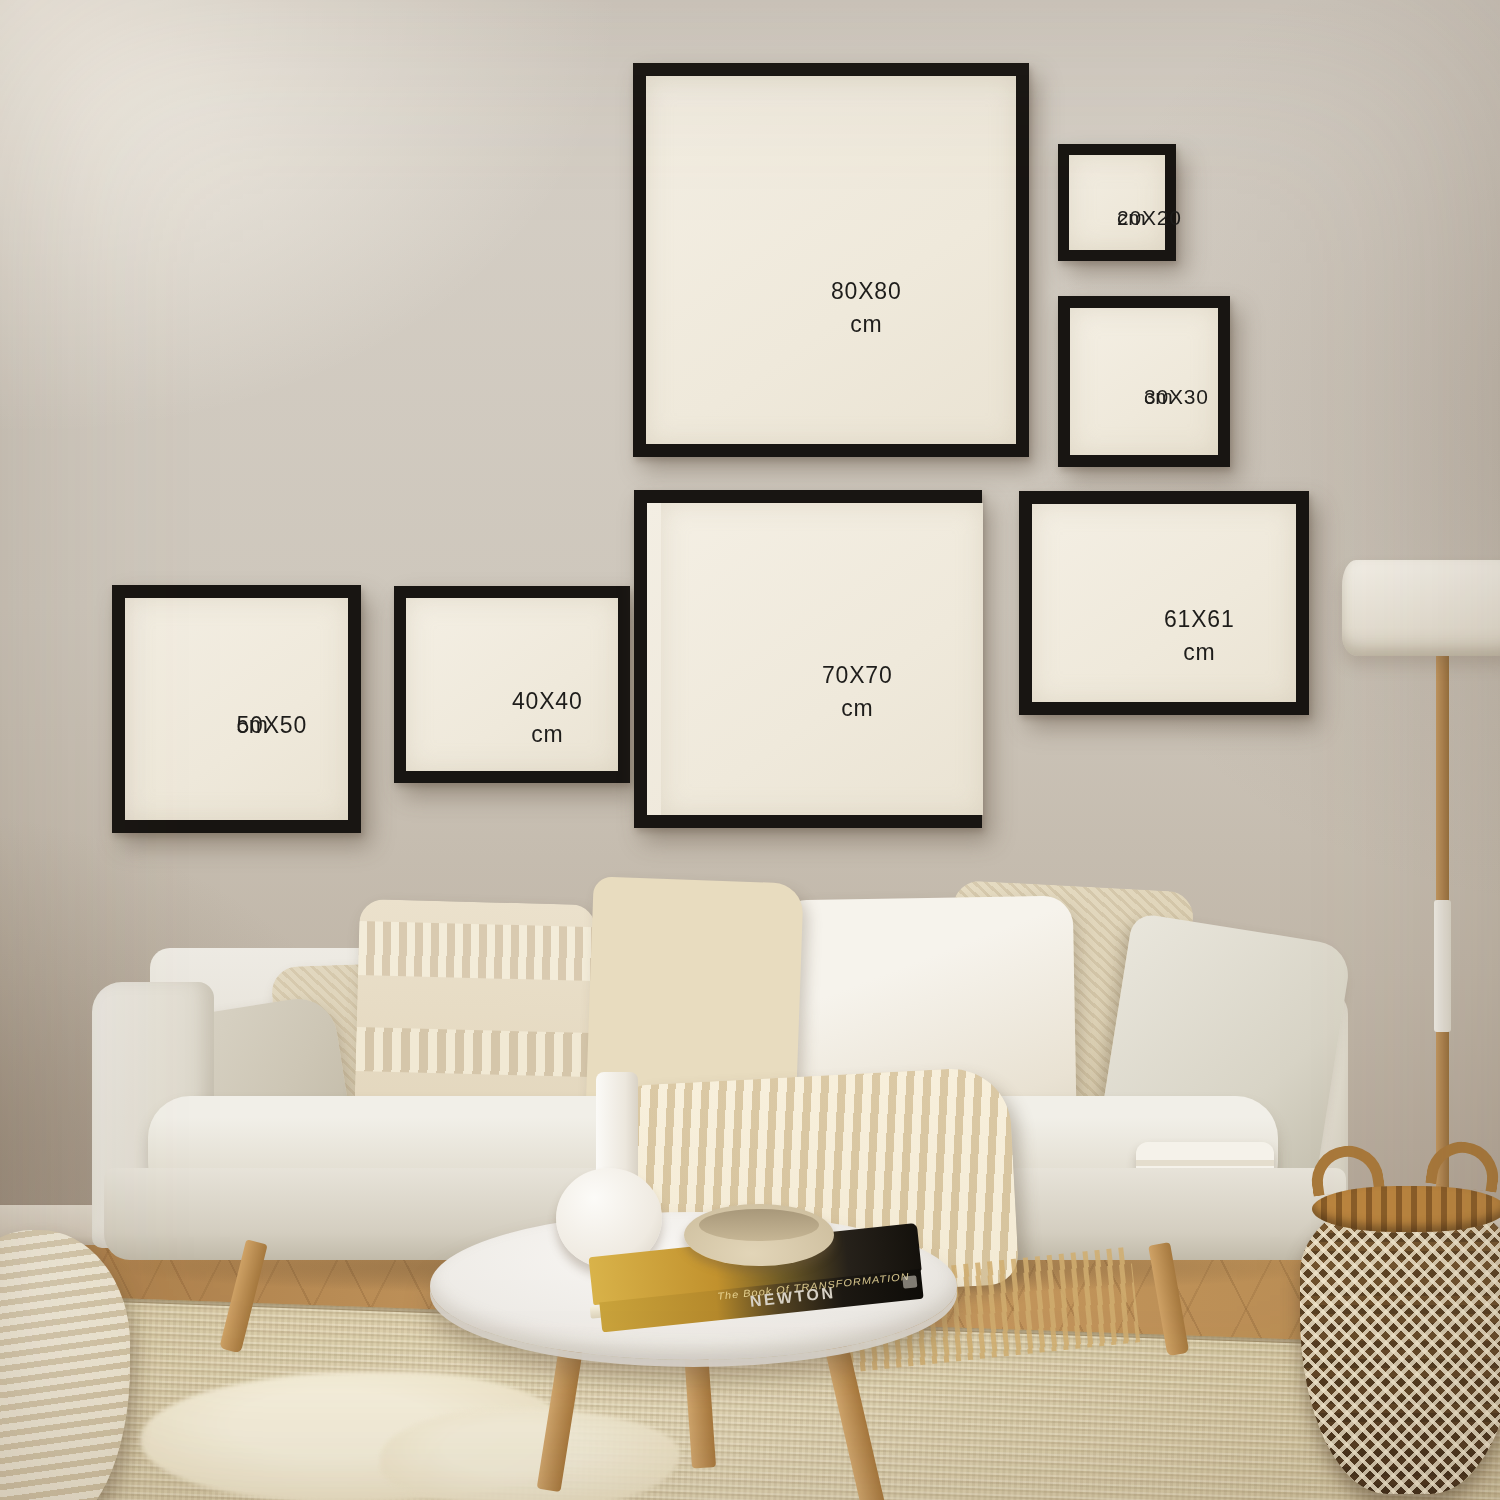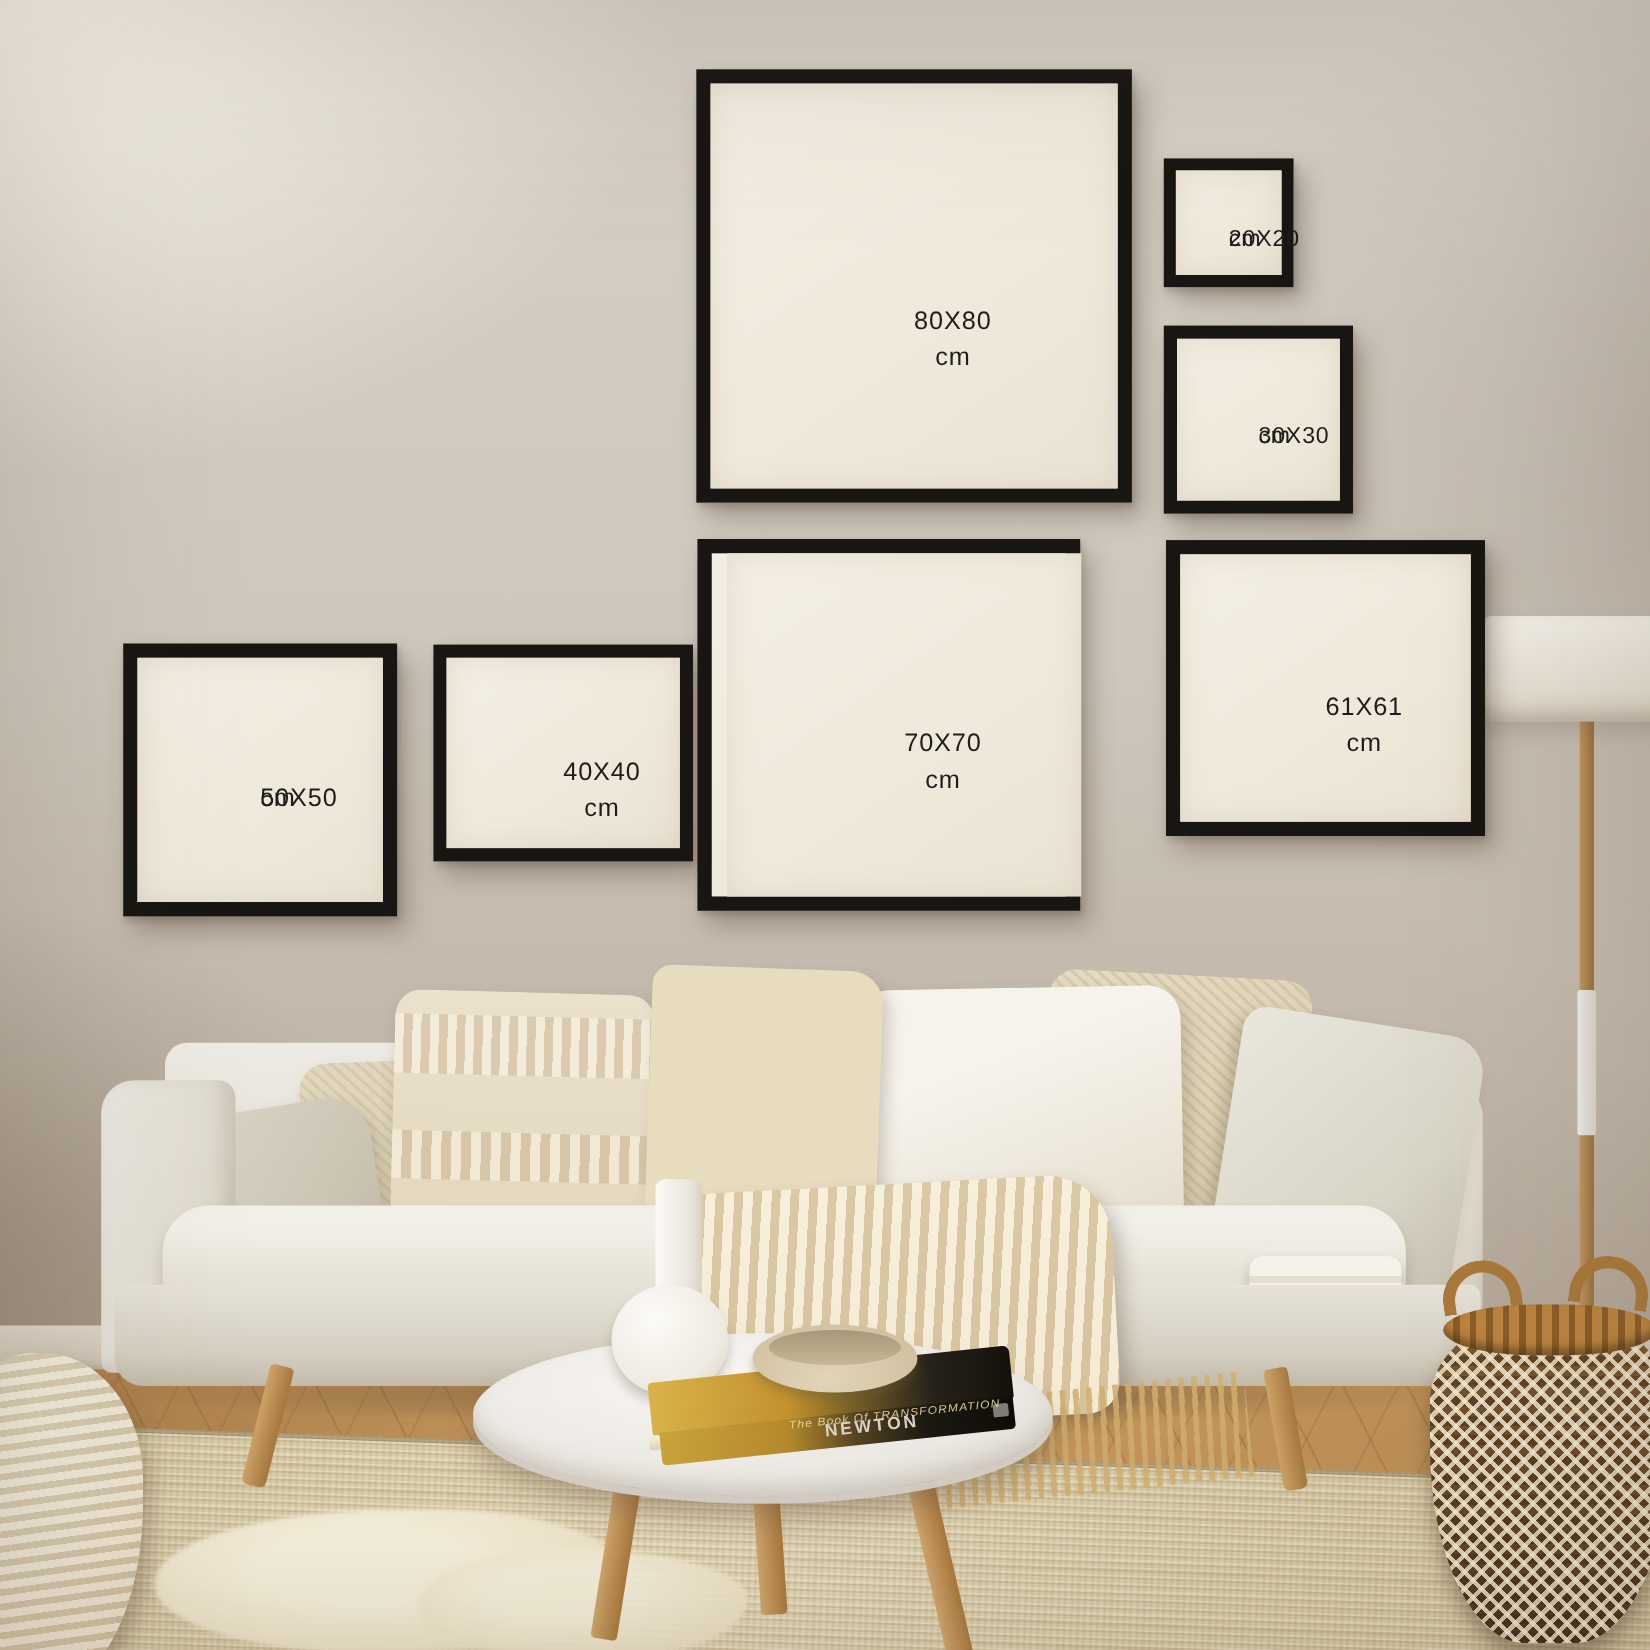--- a/index.html
+++ b/index.html
@@ -42,21 +42,21 @@
   .label span{position:relative;display:block;}
   .f1{left:114px;top:67px;width:485px;height:484px;border-width:15px;}
   .f2{left:633px;top:63px;width:396px;height:394px;border-width:13px;}
   .f2 .label{transform:translateY(15px);}
   .f3{left:1058px;top:144px;width:118px;height:117px;border-width:11px;}
   .f3 .label,.f4 .label{font-size:21px;line-height:1.4;}
   .f4{left:1058px;top:296px;width:172px;height:171px;border-width:12px;}
   .f5{left:112px;top:585px;width:249px;height:248px;border-width:13px;}
   .f6{left:394px;top:586px;width:236px;height:197px;border-width:12px;}
   .f7{left:634px;top:490px;width:348px;height:338px;border-width:13px;padding-left:28px;}
-  .f8{left:1019px;top:491px;width:290px;height:269px;border-width:13px;margin-left:41px;}
+  .f8{left:1019px;top:491px;width:290px;height:224px;border-width:13px;}
 
   
   .baseboard{
     left:0;top:1205px;width:1500px;height:44px;z-index:1;
     background:linear-gradient(180deg,#ddd5c8,#cfc5b5 70%,#b4a795);
     box-shadow:0 3px 4px rgba(80,60,40,.3);
   }
   .floor{
     left:0;top:1245px;width:1500px;height:255px;z-index:1;
     background-image:

